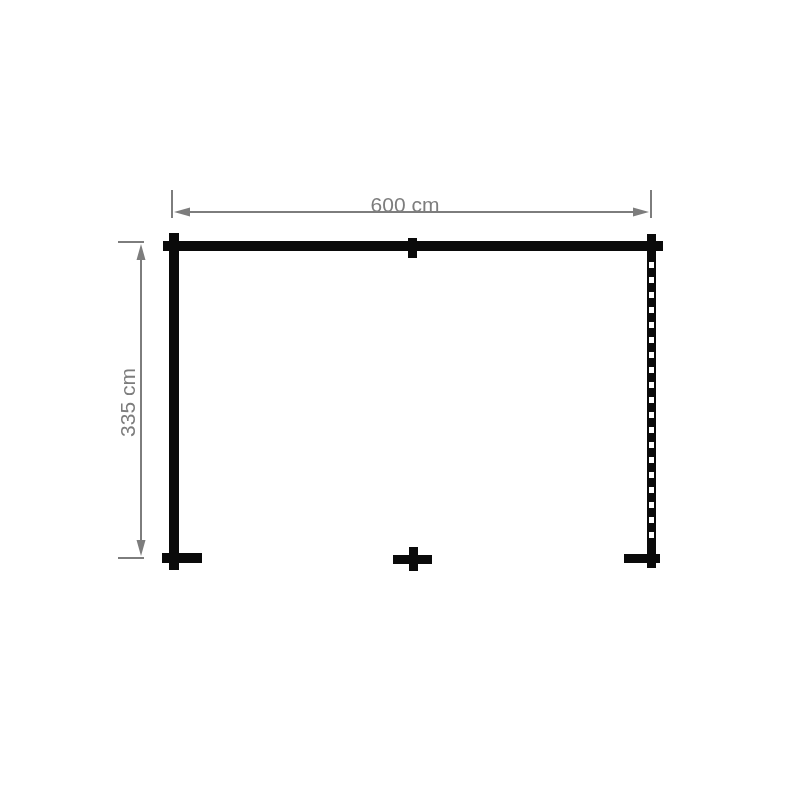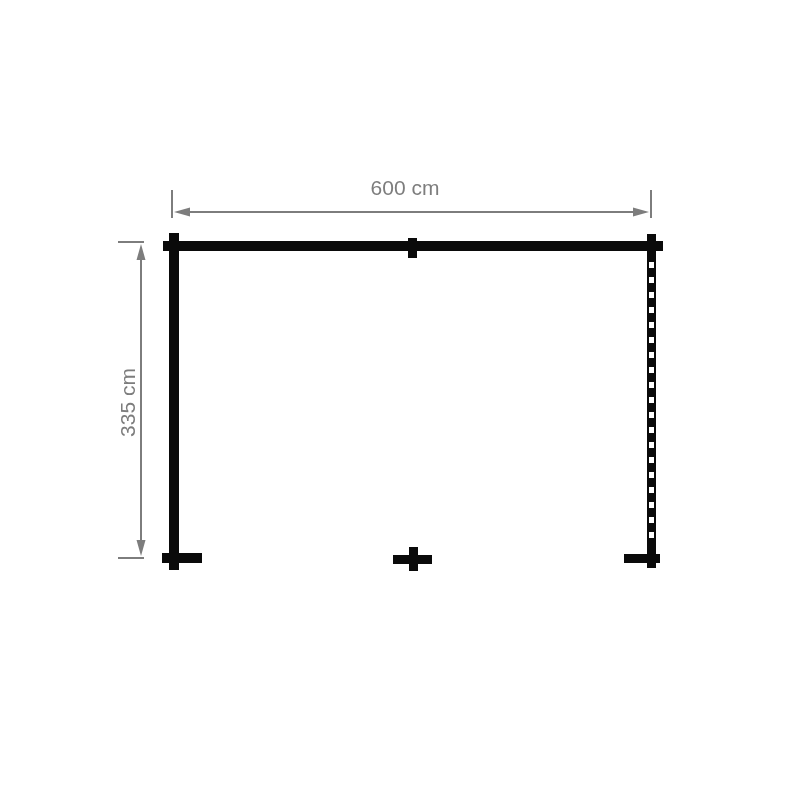--- a/index.html
+++ b/index.html
@@ -52,21 +52,21 @@
 
     <g stroke="#7d7d7d" stroke-width="2" fill="#7d7d7d">
       <line x1="118" y1="242" x2="144" y2="242"></line>
       <line x1="118" y1="558" x2="144" y2="558"></line>
       <line x1="141" y1="252" x2="141" y2="548"></line>
       <polygon points="141,244 136.5,260 145.5,260" stroke="none"></polygon>
       <polygon points="141,556 136.5,540 145.5,540" stroke="none"></polygon>
     </g>
   </svg>
 
-  <div class="dim-label" style="left:365px;top:177px;width:80px;">600 cm</div>
+  <div class="dim-label" style="left:365px;top:194px;width:80px;">600 cm</div>
 
   <div class="dim-label rot" style="left:92px;top:392px;width:70px;height:21px;">335 cm</div>
 
   <div class="wall" style="left:163px;top:241px;width:500px;height:10px;"></div>
 
   <div class="wall" style="left:169px;top:233px;width:10px;height:337px;"></div>
 
   <div class="wall" style="left:408px;top:238px;width:9px;height:20px;"></div>
 
   <div class="wall" style="left:647px;top:234px;width:9px;height:334px;">

